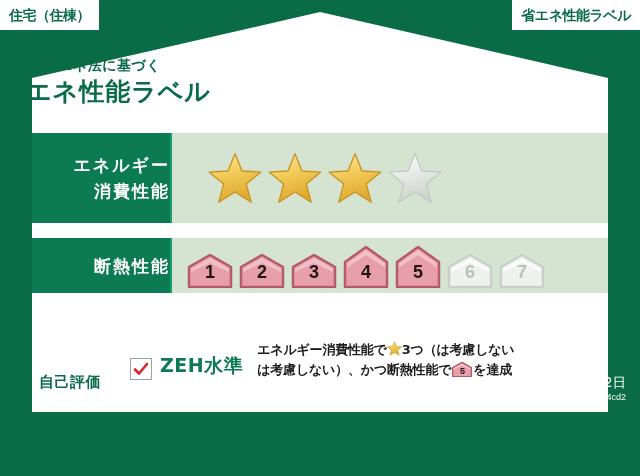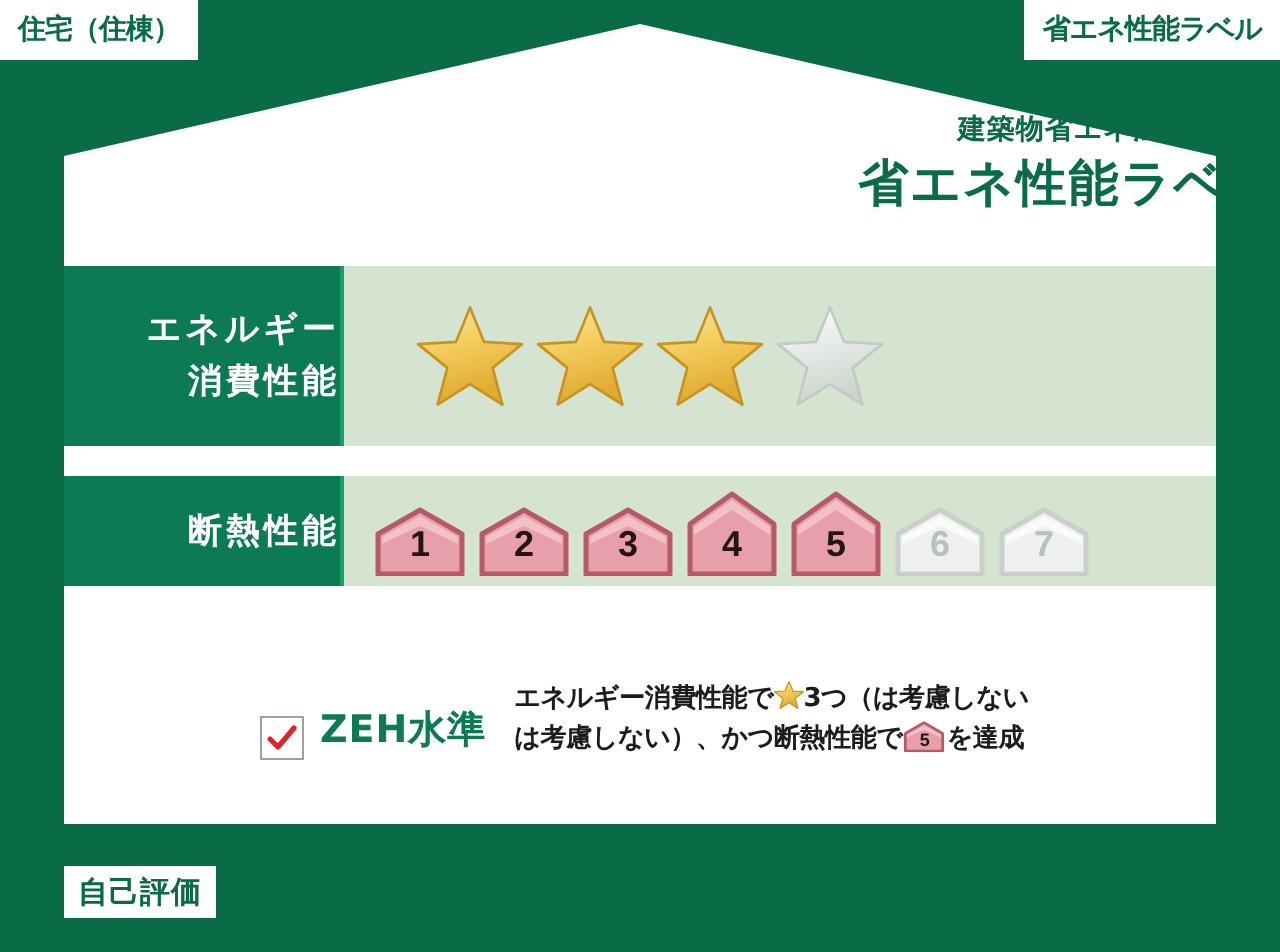--- a/index.html
+++ b/index.html
@@ -2,40 +2,40 @@
 <html><head>
 <meta charset="utf-8">
 <style>
   html,body{margin:0;padding:0;}
   body{
     width:640px;height:476px;overflow:hidden;
     background:#0a6b47;
     font-family:"DejaVu Sans","Liberation Sans",sans-serif;
     -webkit-font-smoothing:antialiased;
   }
-  #label-root{position:relative;width:640px;height:476px;background:#0a6b47;}
+  #label-root{position:relative;width:640px;height:412px;background:#0a6b47;}
 
   
   .house-body{
     position:absolute;left:32px;top:12px;width:576px;height:400px;
     background:#ffffff;
     clip-path:polygon(0% 16.5%, 50% 0%, 100% 16.5%, 100% 100%, 0% 100%);
   }
 
   
   .corner-tag{
     position:absolute;top:0;background:#ffffff;color:#0a6b47;
     font-weight:bold;font-size:14px;line-height:30px;height:30px;
     padding:0 9px;white-space:nowrap;letter-spacing:-0.5px;
   }
   .tag-left{left:0;}
   .tag-right{right:0;}
 
   
-  .title-block{position:absolute;left:0;right:0;top:56px;text-align:right;}
+  .title-block{position:absolute;left:0;right:0;top:56px;text-align:left;}
   .title-sub{
     color:#0a6b47;font-weight:bold;font-size:14px;letter-spacing:0.5px;
     line-height:18px;
   }
   .title-main{
     color:#0a6b47;font-weight:bold;font-size:25px;letter-spacing:1px;
     line-height:32px;margin-top:2px;
   }
 
   
@@ -273,15 +273,19 @@
             <path d="M3 35 L3 15 L24 3 L45 15 L45 35 Z" fill="#e79fac" stroke="#b45a68" stroke-width="3" stroke-linejoin="round"></path>
             <path d="M5 16.5 L24 6 L43 16.5 L43 20 L24 11 L5 20 Z" fill="#f3c5cd" opacity=".85"></path>
           </svg><span class="n">5</span></span><span>を達成</span>
     </div>
   </div>
 
   <div class="footer">
     <div class="footer-left">
       <span class="self-tag">自己評価</span>
     </div>
+    <div class="footer-right">
+      <div class="eval-date">評価日 2025年5月2日</div>
+      <div class="doc-id">2456fd4f-a4d1-4cd2</div>
+    </div>
   </div>
 
 </div>
 
 </body></html>

